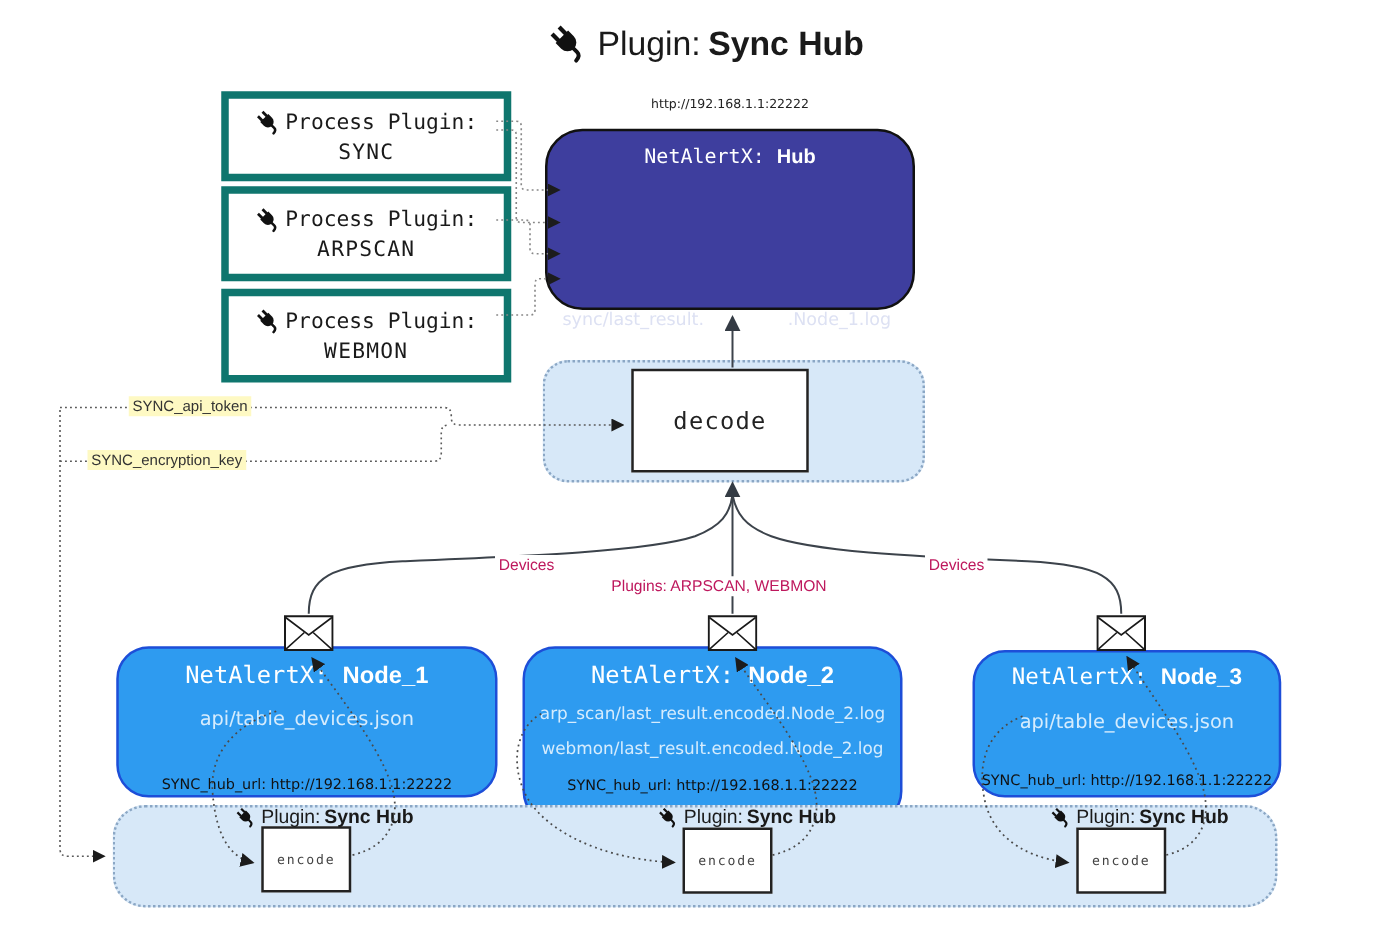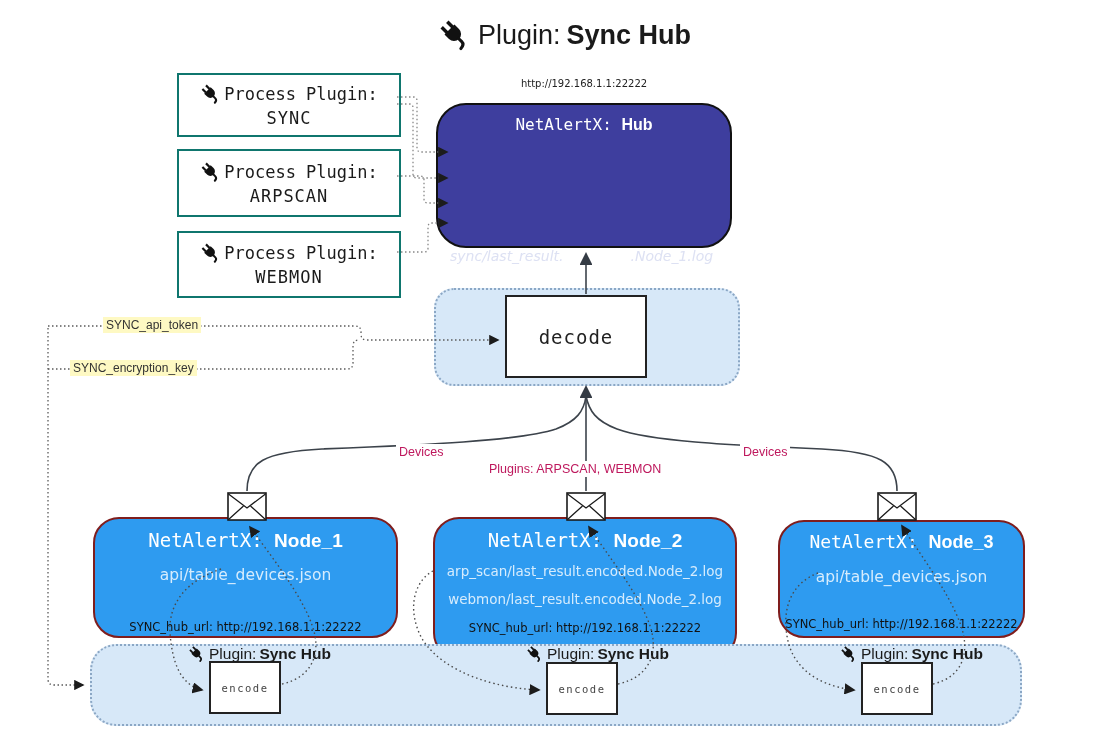--- a/index.html
+++ b/index.html
@@ -8,21 +8,21 @@
   .abs{position:absolute;}
   .mono{font-family:"DejaVu Sans Mono",monospace;}
   .sans{font-family:"DejaVu Sans",sans-serif;}
 
   
   #main-title{left:438px;top:18px;display:flex;align-items:center;gap:6px;font-size:27px;z-index:2;}
   #main-title .t-bold{font-weight:bold;}
   .plug-svg{display:inline-block;}
 
   
-  .pbox{border:2px solid #0f766e;background:#fff;z-index:1;display:flex;flex-direction:column;
+  .pbox{border:6px solid #0f766e;background:#fff;z-index:1;display:flex;flex-direction:column;
         align-items:center;justify-content:center;gap:3px;}
   .pbox .row1{display:flex;align-items:center;gap:2px;font-size:17px;}
   .pbox .pname{font-size:17px;letter-spacing:1px;}
 
   
   #hub{left:436px;top:103px;width:296px;height:145px;background:#3e3e9e;border:2px solid #111;
        border-radius:30px;z-index:1;box-sizing:border-box;}
   #hub-url{left:436px;top:78px;width:296px;text-align:center;font-size:10px;color:#222;z-index:2;}
   .hub-title{position:absolute;left:0;top:10px;width:100%;text-align:center;color:#fff;font-size:16px;}
   .hub-title .t-bold{font-family:"Liberation Sans",sans-serif;font-weight:bold;}
@@ -37,21 +37,21 @@
 
   .iobox{background:#fff;border:2px solid #222;box-sizing:border-box;z-index:2;
          display:flex;align-items:center;justify-content:center;}
   #decode-box{left:505px;top:295px;width:142px;height:83px;font-size:19px;letter-spacing:1px;color:#222;}
   .encode-box{width:72px;height:53px;font-size:10.5px;letter-spacing:1.5px;color:#444;}
 
   .enc-label{display:flex;align-items:center;gap:3px;font-size:15.5px;z-index:3;white-space:nowrap;}
   .enc-label .t-bold{font-weight:bold;}
 
   
-  .node{background:#2e9bf0;border:2px solid #7f1d1d;border-radius:26px;z-index:1;box-sizing:border-box;}
+  .node{background:#2e9bf0;border:2px solid #1d4ed8;border-radius:26px;z-index:1;box-sizing:border-box;}
   .node-title{position:absolute;left:0;width:100%;text-align:center;color:#fff;font-size:19px;white-space:nowrap;}
   .node-title .t-bold{font-family:"Liberation Sans",sans-serif;font-weight:bold;}
   .node-line{position:absolute;left:0;width:100%;text-align:center;color:#d6ecfd;white-space:nowrap;}
   .node-url{position:absolute;left:0;width:100%;text-align:center;color:#111;font-size:11.5px;white-space:nowrap;}
 
   
   .edge-label{background:#fff;padding:1px 3px;font-size:12.5px;color:#be185d;z-index:6;white-space:nowrap;}
   .cfg-label{background:#fef9c3;padding:1px 3px;font-size:12px;color:#333;z-index:6;white-space:nowrap;}
 
   #overlay{position:absolute;left:0;top:0;z-index:5;pointer-events:none;}
@@ -112,42 +112,42 @@
           <use href="#plug"></use>
         </svg>
       <span>Process Plugin:</span>
       </div>
     <div class="pname">WEBMON</div>
   </div>
 
   <div id="hub-url" class="abs sans">http://192.168.1.1:22222</div>
   <div id="hub" class="abs">
     <div class="hub-title mono"><span>NetAlertX: </span><span class="t-bold">Hub</span></div>
-    <div class="hub-row sans" style="top:143px;font-style:italic;"><span>sync/last_result.</span><b>decoded</b><span>.Node_1.log</span></div>
+    <div class="hub-row sans" style="top:143px;"><span>sync/last_result.</span><b>decoded</b><span>.Node_1.log</span></div>
     <div class="hub-row sans small" style="top:194px;"><span>arp_scan/last_result.</span><b>decoded</b><span>.Node_2.log</span></div>
     <div class="hub-row sans small" style="top:214px;"><span>webmon/last_result.</span><b>decoded</b><span>.Node_2.log</span></div>
   </div>
 
   <div id="decode-panel" class="panel abs"></div>
   <div id="decode-box" class="iobox mono abs">decode</div>
 
   <div class="cfg-label abs" style="left:103px;top:317px;">SYNC_api_token</div>
   <div class="cfg-label abs" style="left:70px;top:360px;">SYNC_encryption_key</div>
 
   <div class="edge-label abs" style="left:396px;top:444px;">Devices</div>
   <div class="edge-label abs" style="left:486px;top:461px;">Plugins: ARPSCAN, WEBMON</div>
   <div class="edge-label abs" style="left:740px;top:444px;">Devices</div>
 
   <div class="node abs" style="left:93px;top:517px;width:305px;height:121px;">
     <div class="node-title mono" style="top:10px;"><span>NetAlertX: </span><span class="t-bold">Node_1</span></div>
     <div class="node-line sans" style="top:47px;font-size:15.5px;">api/table_devices.json</div>
     <div class="node-url sans" style="top:101px;">SYNC_hub_url: http://192.168.1.1:22222</div>
   </div>
 
-  <div class="node abs" style="left:433px;top:517px;width:304px;height:142px;padding-left:26px;">
+  <div class="node abs" style="left:418px;top:517px;width:304px;height:142px;padding-left:26px;">
     <div class="node-title mono" style="top:10px;"><span>NetAlertX: </span><span class="t-bold">Node_2</span></div>
     <div class="node-line sans" style="top:44px;font-size:13.5px;text-align:center;">arp_scan/last_result.encoded.Node_2.log</div>
     <div class="node-line sans" style="top:72px;font-size:13.5px;">webmon/last_result.encoded.Node_2.log</div>
     <div class="node-url sans" style="top:102px;">SYNC_hub_url: http://192.168.1.1:22222</div>
   </div>
 
   <div class="node abs" style="left:778px;top:520px;width:247px;height:118px;">
     <div class="node-title mono" style="top:9px;font-size:18px;"><span>NetAlertX: </span><span class="t-bold">Node_3</span></div>
     <div class="node-line sans" style="top:46px;font-size:15.5px;">api/table_devices.json</div>
     <div class="node-url sans" style="top:95px;">SYNC_hub_url: http://192.168.1.1:22222</div>

